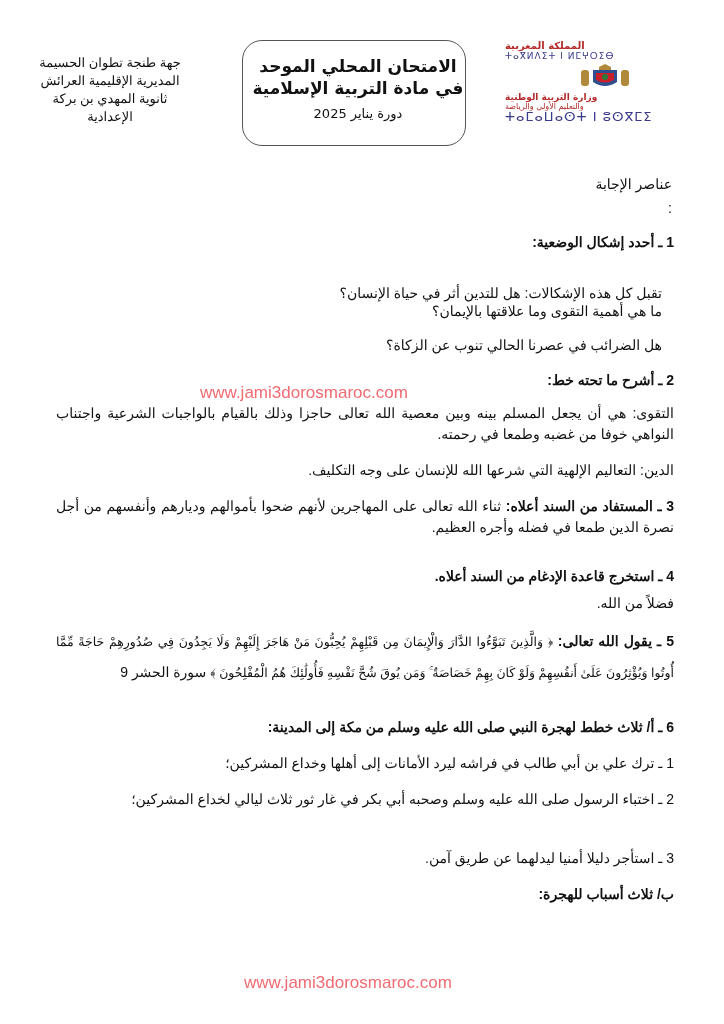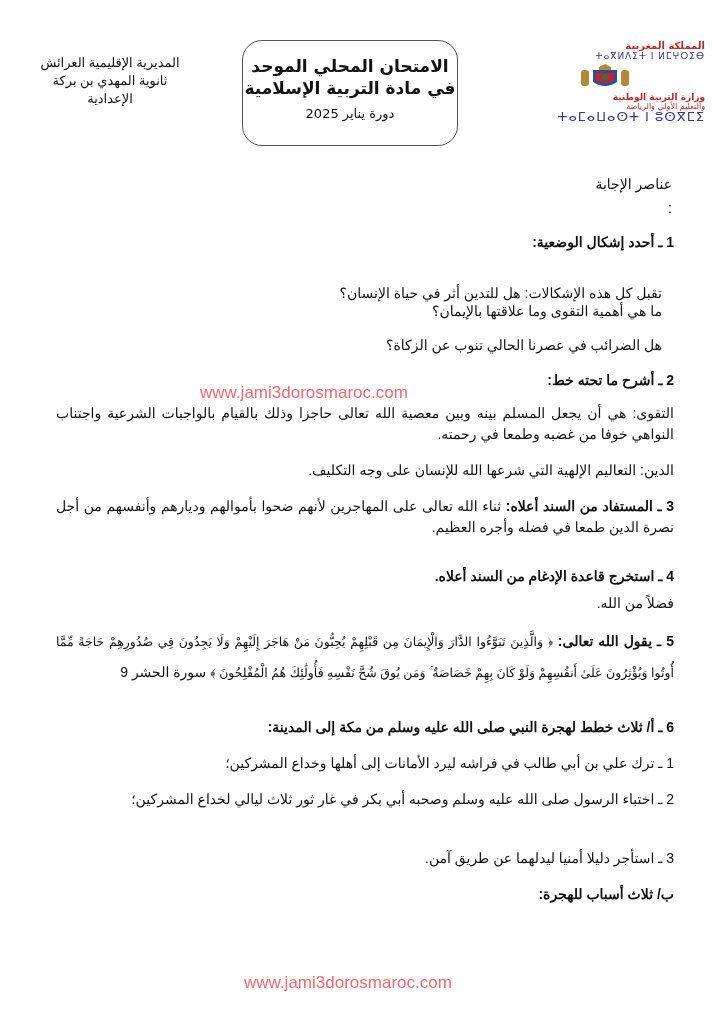--- a/index.html
+++ b/index.html
@@ -1,30 +1,30 @@
 <!DOCTYPE html>
 <html><head>
 <meta charset="utf-8">
 <style>
   html, body { margin: 0; padding: 0; background: #ffffff; }
   body { width: 724px; height: 1024px; position: relative; overflow: hidden;
          font-family: "DejaVu Sans", "Liberation Sans", sans-serif; color: #111; }
   .abs { position: absolute; }
 
   
-  .logo { left: 505px; top: 40px; width: 200px; height: 85px; text-align: right; }
+  .logo { left: 505px; top: 40px; width: 200px; height: 85px; text-align: left; }
   .logo .t1 { font-size: 10px; color: #b52a2a; font-weight: bold; line-height: 11px; }
   .logo .t2 { font-size: 9px; color: #3a3a8a; letter-spacing: 1px; line-height: 11px; }
   .logo .emblem { width: 54px; height: 26px; margin: 2px auto; position: relative; }
   .logo .t3 { font-size: 9px; color: #b52a2a; font-weight: bold; line-height: 10px; }
   .logo .t4 { font-size: 8px; color: #b52a2a; line-height: 9px; }
   .logo .t5 { font-size: 13px; color: #3a3a8a; letter-spacing: 1px; line-height: 11px; }
 
   .titlebox { left: 242px; top: 40px; width: 214px; height: 104px;
-              border: 1.5px solid #555; border-radius: 20px; text-align: center; direction: rtl; }
+              border: 1.5px solid #555; border-radius: 20px; text-align: center; direction: rtl; padding-left: 8px; }
   .titlebox .l1 { font-size: 17px; font-weight: bold; margin-top: 14px; line-height: 22px; }
   .titlebox .l2 { font-size: 17px; font-weight: bold; line-height: 22px; }
   .titlebox .l3 { font-size: 13px; margin-top: 6px; line-height: 18px; }
 
   .school { left: 20px; top: 54px; width: 180px; text-align: center; direction: rtl;
             font-family: "Liberation Sans", sans-serif; font-size: 13px; line-height: 18px; }
 
   
   .p { right: 50px; direction: rtl; text-align: right; font-family: "Liberation Sans", sans-serif;
        font-size: 14px; line-height: 21px; }
@@ -57,20 +57,21 @@
   <div class="t5">ⵜⴰⵎⴰⵡⴰⵙⵜ ⵏ ⵓⵙⴳⵎⵉ</div>
 </div>
 
 <div class="abs titlebox">
   <div class="l1">الامتحان المحلي الموحد</div>
   <div class="l2">في مادة التربية الإسلامية</div>
   <div class="l3">دورة يناير 2025</div>
 </div>
 
 <div class="abs school">
+  <div>جهة طنجة تطوان الحسيمة</div>
   <div>المديرية الإقليمية العرائش</div>
   <div>ثانوية المهدي بن بركة</div>
   <div>الإعدادية</div>
 </div>
 
 <div class="abs p" style="top:174px; right:52px;">عناصر الإجابة</div>
 <div class="abs p" style="top:198px; right:52px;">:</div>
 
 <div class="abs p b" style="top:232px;">1 ـ أحدد إشكال الوضعية:</div>
 <div class="abs p indent" style="top:283px;">تقبل كل هذه الإشكالات: هل للتدين أثر في حياة الإنسان؟</div>

